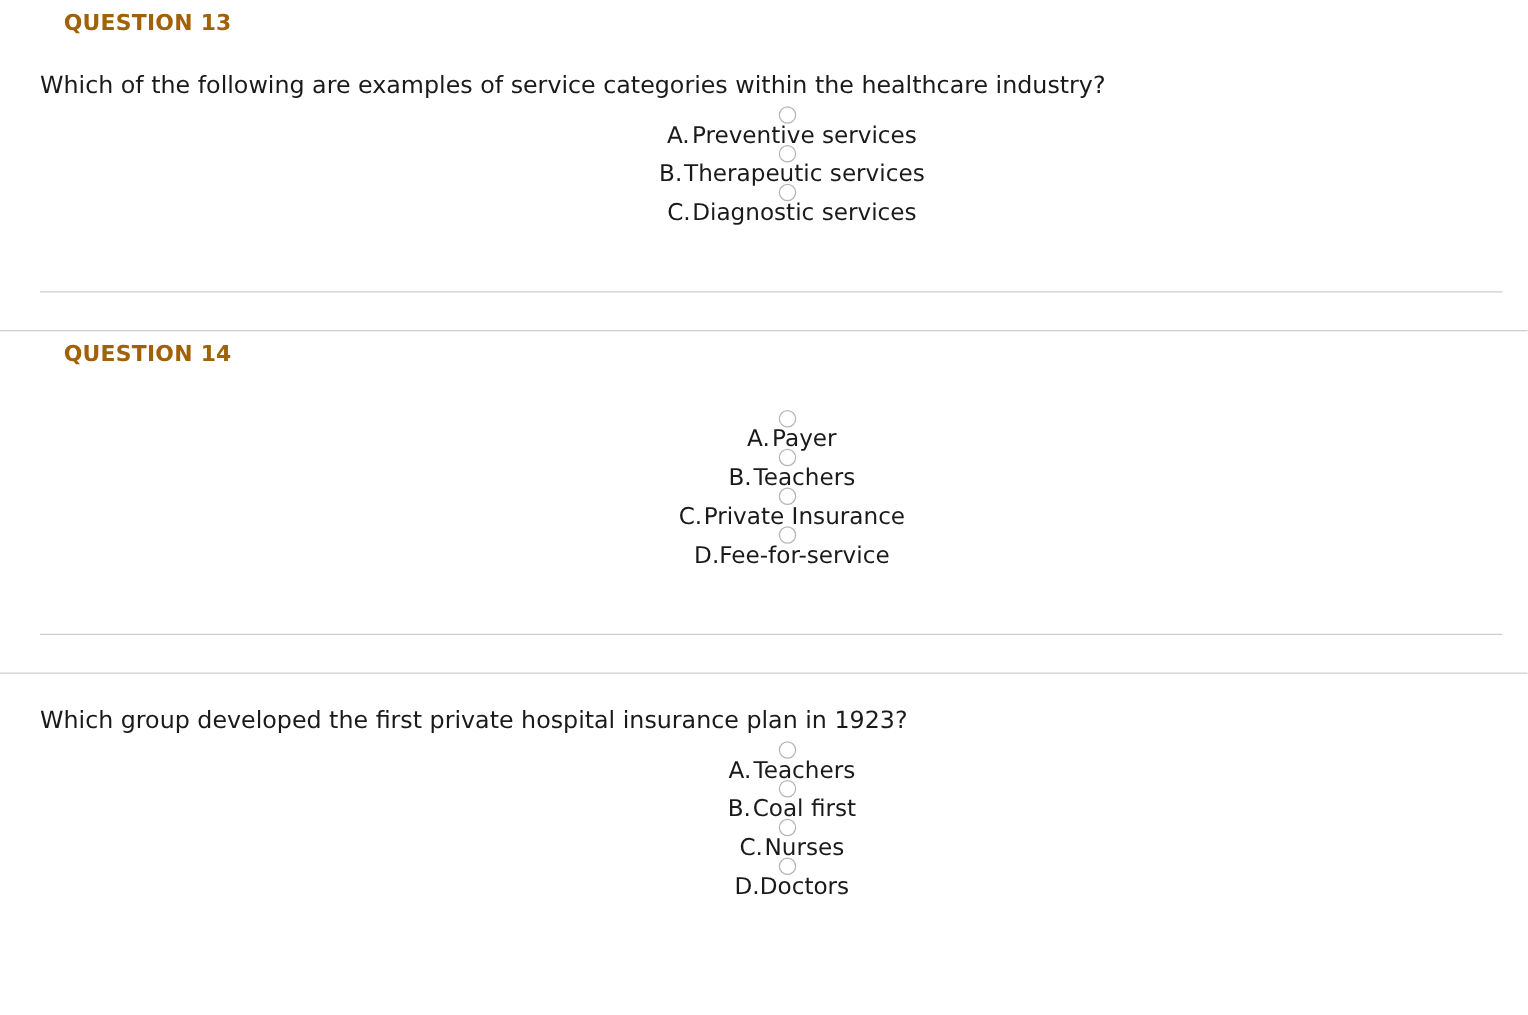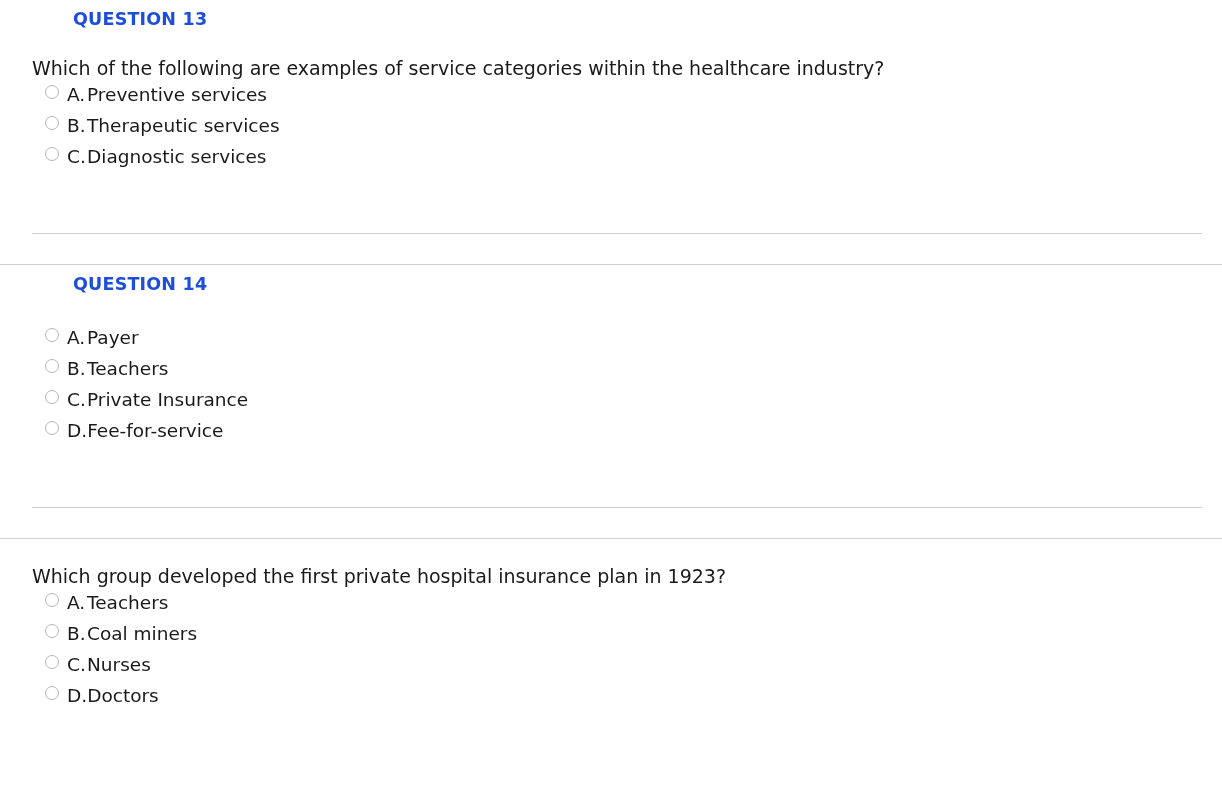--- a/index.html
+++ b/index.html
@@ -26,22 +26,22 @@
   .question-block {
     position: relative;
     box-sizing: border-box;
     width: 1222px;
   }
 
   .question-heading {
     font-size: 17.5px;
     font-weight: bold;
     letter-spacing: 0.2px;
-    color: #1d4ed8;
-    padding-left: 73px;
+    color: #a16207;
+    padding-left: 51px;
     padding-top: 7px;
     line-height: 24px;
     white-space: nowrap;
   }
 
   .question-body {
     padding-left: 32px;
     padding-top: 26px;
   }
 
@@ -54,23 +54,24 @@
 
   .options-list {
     margin: 0;
     padding: 0;
     list-style: none;
     padding-top: 5px;
   }
 
   .option-row {
     display: flex;
-    align-items: flex-start;
+    align-items: center;
     height: 31px;
     padding-left: 13px;
+    flex-direction: column;
   }
 
   .radio-icon {
     flex: 0 0 auto;
     width: 14px;
     height: 14px;
     border: 1px solid #b6b6b6;
     border-radius: 50%;
     background: #ffffff;
     box-sizing: border-box;
@@ -171,21 +172,21 @@
   <section class="question-block">
     <div class="question-body">
       <div class="question-text">Which group developed the first private hospital insurance plan in 1923?</div>
       <ul class="options-list">
         <li class="option-row">
           <span class="radio-icon"></span>
           <span class="option-label"><span class="option-letter">A.</span><span>Teachers</span></span>
         </li>
         <li class="option-row">
           <span class="radio-icon"></span>
-          <span class="option-label"><span class="option-letter">B.</span><span>Coal miners</span></span>
+          <span class="option-label"><span class="option-letter">B.</span><span>Coal first</span></span>
         </li>
         <li class="option-row">
           <span class="radio-icon"></span>
           <span class="option-label"><span class="option-letter">C.</span><span>Nurses</span></span>
         </li>
         <li class="option-row">
           <span class="radio-icon"></span>
           <span class="option-label"><span class="option-letter">D.</span><span>Doctors</span></span>
         </li>
       </ul>

